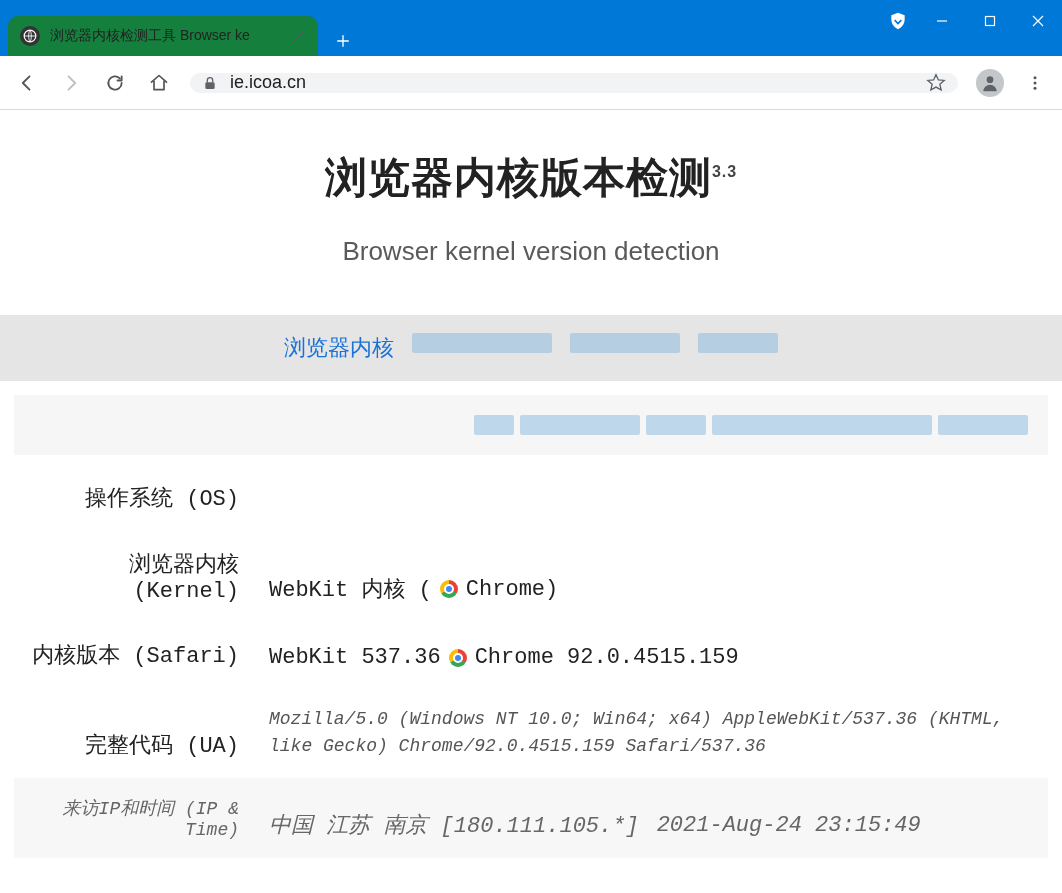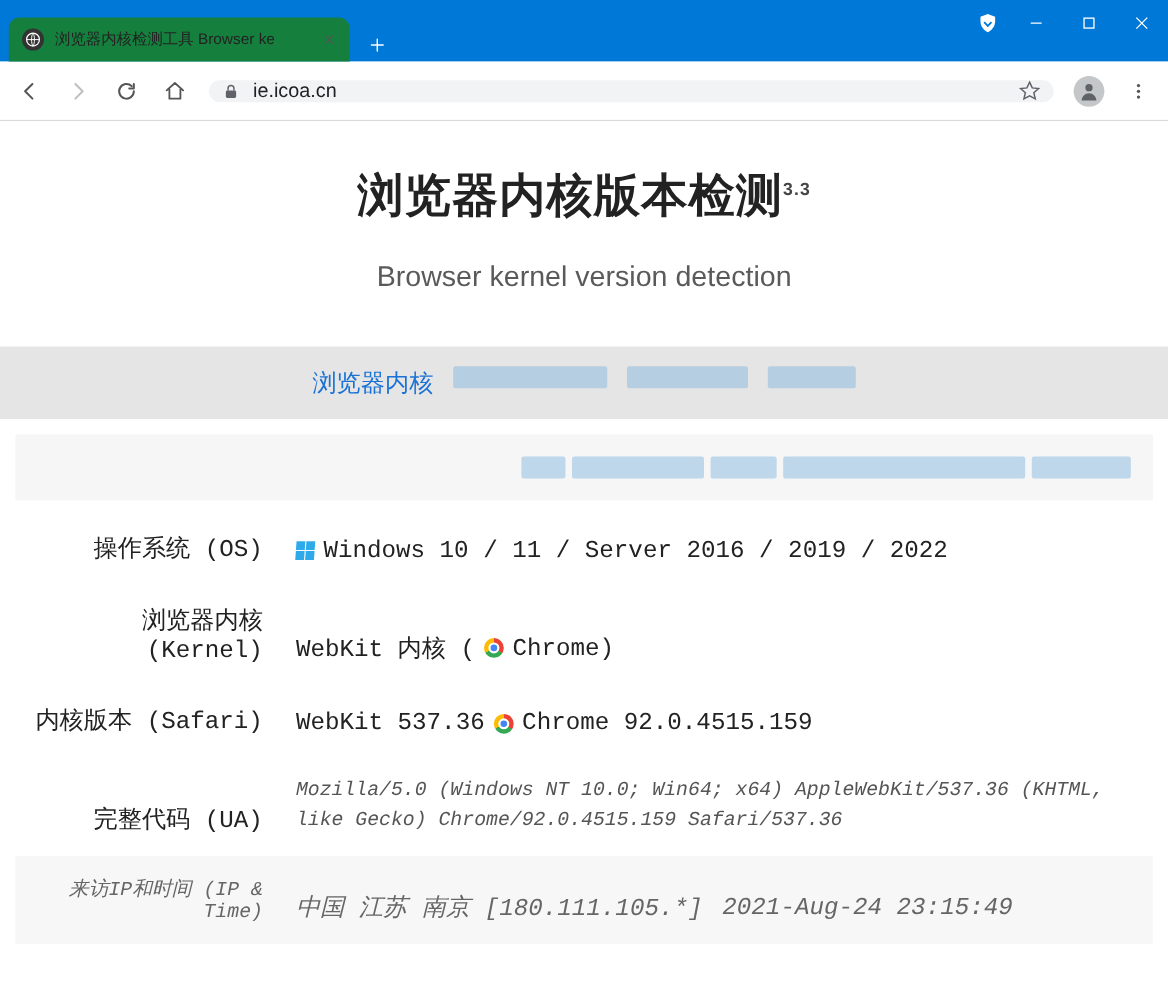--- a/index.html
+++ b/index.html
@@ -173,29 +173,20 @@
         <span class="blur-block" style="width:40px"></span>
         <span class="blur-block" style="width:120px"></span>
         <span class="blur-block" style="width:60px"></span>
         <span class="blur-block" style="width:220px"></span>
         <span class="blur-block" style="width:90px"></span>
       </div>
 
       <div class="detail-table">
         <div class="detail-row">
           <div class="detail-label">操作系统 (OS)</div>
-          <div class="detail-value">
-            <span class="win-logo blue">
-                <span></span>
-                <span></span>
-                <span></span>
-                <span></span>
-              </span>
-            <span>Windows 10 / 11 / Server 2016 / 2019 / 2022</span>
-          </div>
         </div>
 
 
         <div class="detail-row">
           <div class="detail-label">浏览器内核 (Kernel)</div>
           <div class="detail-value">
             <span>WebKit 内核 (</span>
             <span class="chrome-dot"></span>
             <span> Chrome)</span>
           </div>

